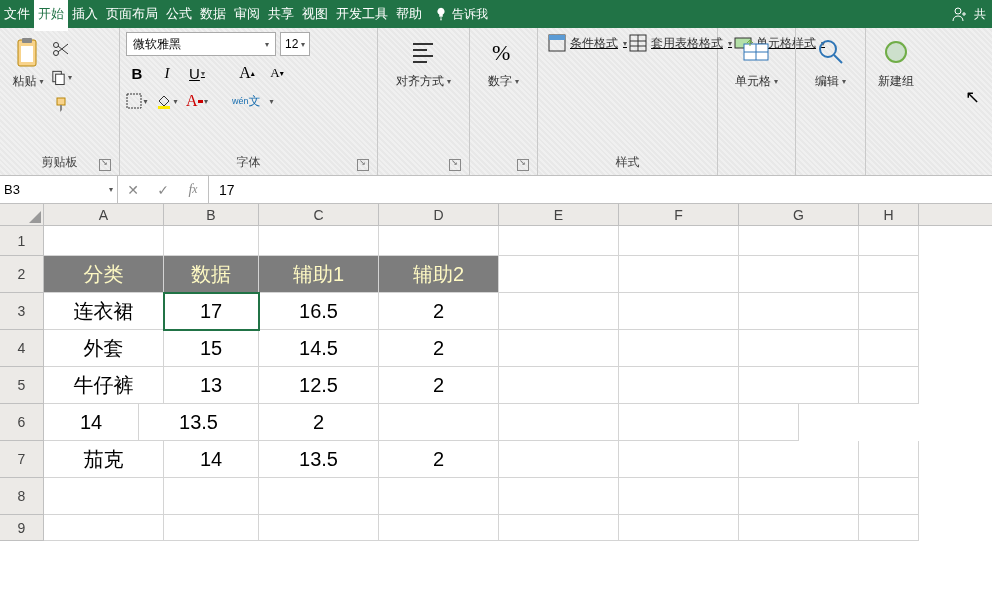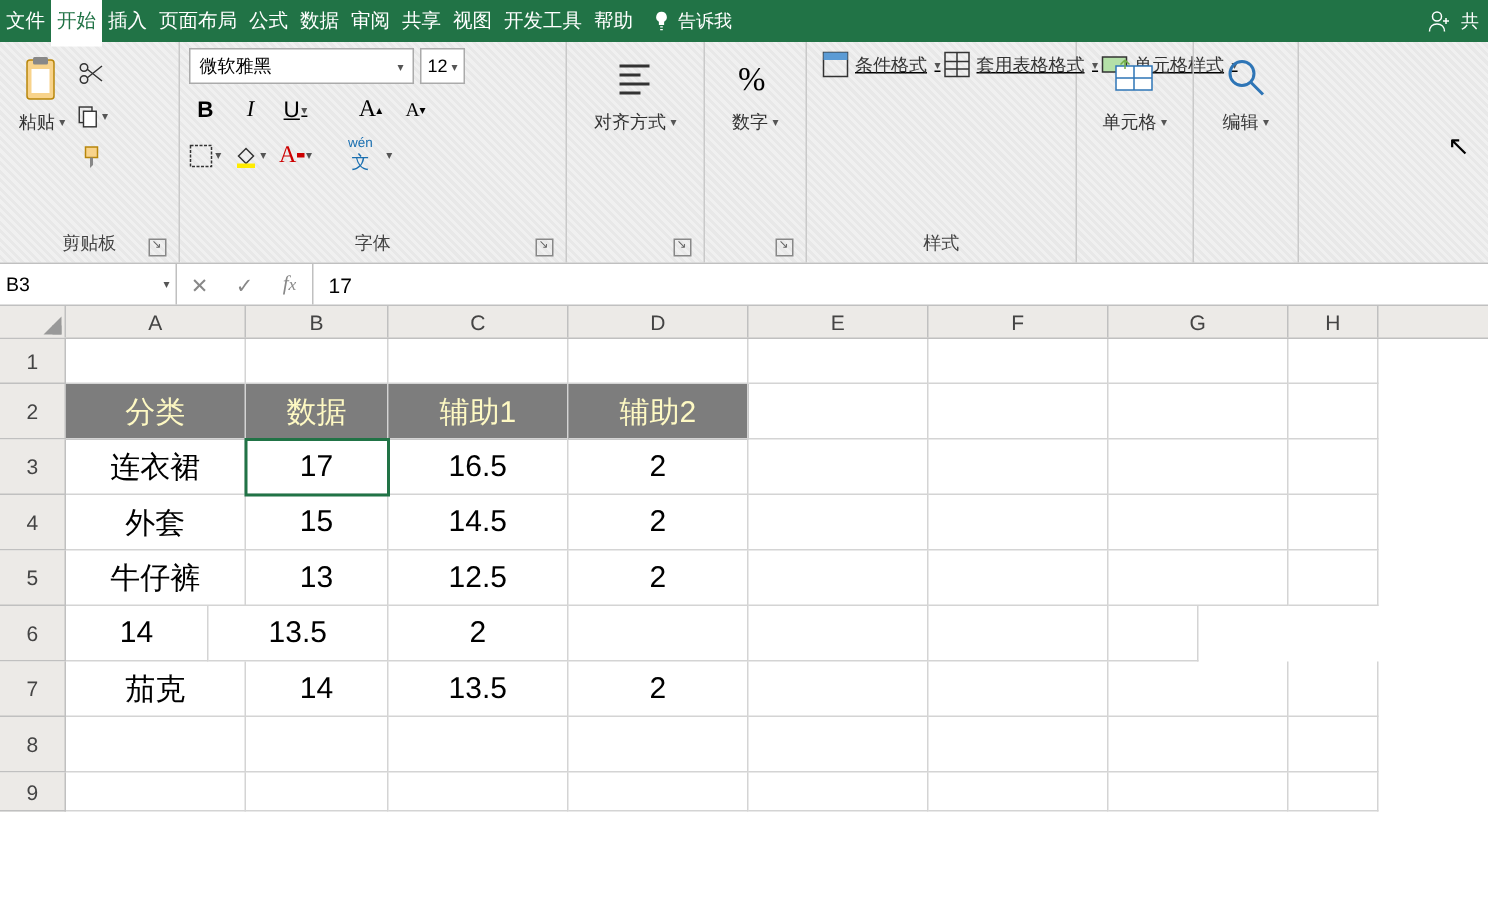--- a/index.html
+++ b/index.html
@@ -180,21 +180,21 @@
               <rect x="2" y="13" width="12" height="3" fill="#ffeb00"></rect>
             </svg>
             <span class="dd">▾</span>
           </span>
         <span class="smallbtn">
             <span class="icon-txt" style="color:#c00">A</span>
             <span style="display:block;width:14px;height:3px;background:#c00"></span>
             <span class="dd">▾</span>
           </span>
         <span style="width:8px"></span>
-        <span class="smallbtn" style="flex-direction:column;height:auto;width:auto;color:#1a6fb0">
+        <span class="smallbtn" style="flex-direction:row;height:auto;width:auto;color:#1a6fb0">
             <span style="font-size:9px">wén</span>
             <span>文</span>
           </span>
           <span class="dd">▾</span>
       </div>
     </div>
     <div class="label"><span>字体</span><span class="launcher"></span></div>
   </div>
 
   <div class="ribbon-group" style="width:92px">
@@ -289,20 +289,30 @@
         <div class="t">
             <span>编辑</span>
             <span class="dd">▾</span>
           </div>
       </div>
     </div>
     <div class="label"></div>
   </div>
 
   <div class="ribbon-group" style="flex:1;border-right:none">
+    <div class="body" style="justify-content:flex-start">
+      <div class="bigbtn">
+        <svg viewBox="0 0 32 32">
+            <circle cx="16" cy="16" r="10" fill="#cde0cc" stroke="#70ad47" stroke-width="2"></circle>
+          </svg>
+        <div class="t">
+            <span>新建组</span>
+          </div>
+      </div>
+    </div>
     <div class="label"></div>
     <div class="cursor">↖</div>
   </div>
 </div>
 
 <div class="fbar">
   <div class="namebox">
       <span>B3</span>
       <span class="dd">▾</span>
     </div>

